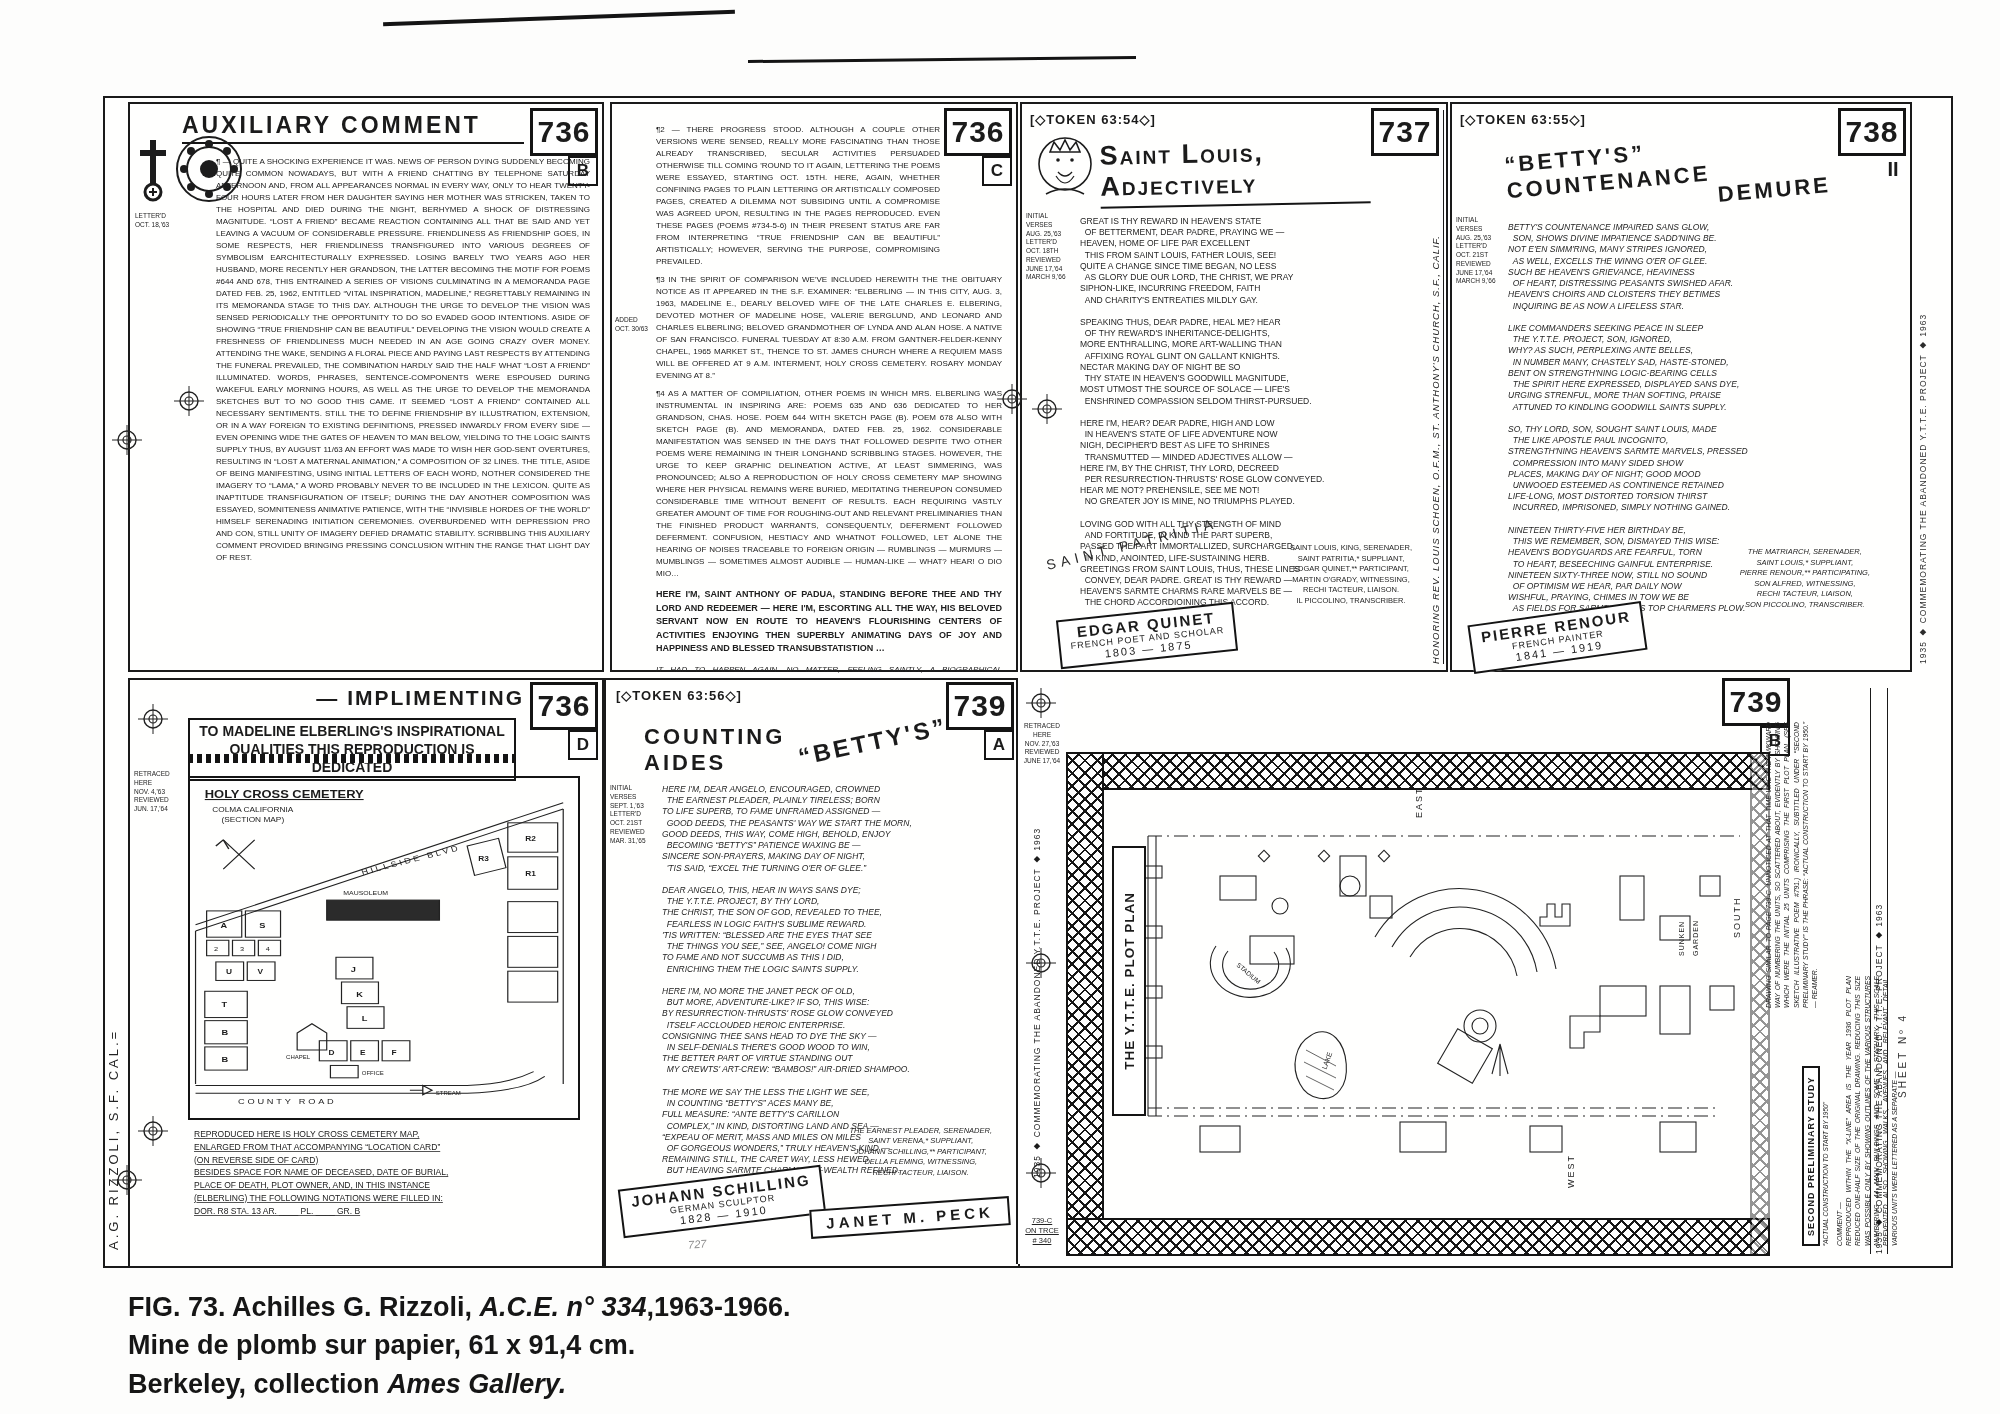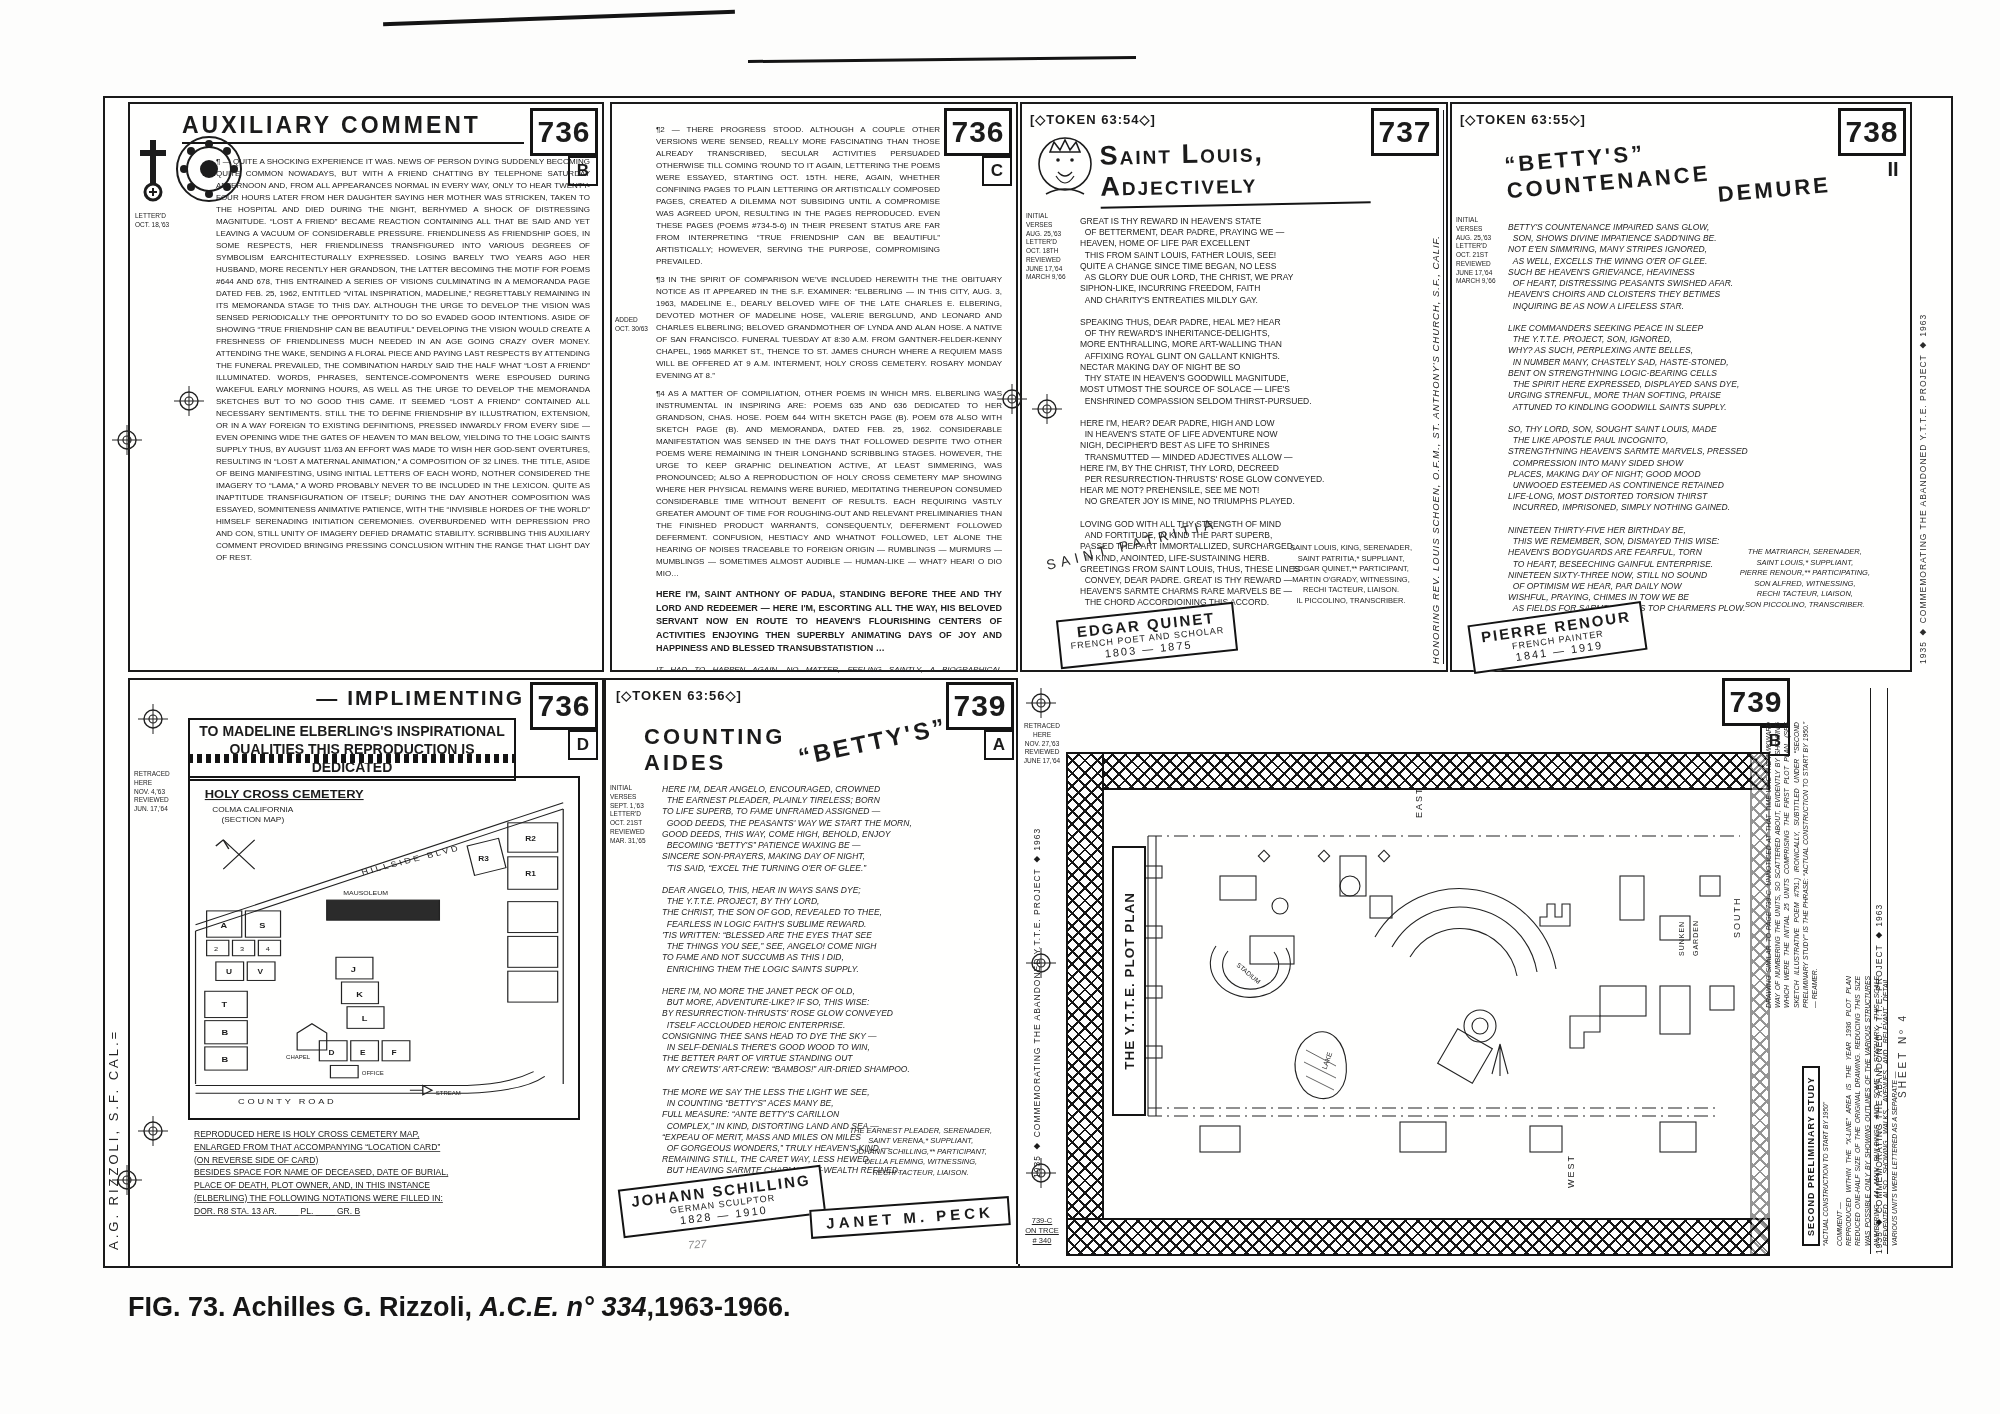--- a/index.html
+++ b/index.html
@@ -534,15 +534,19 @@
     <circle cx="15" cy="15" r="9" fill="none" stroke="#222" stroke-width="1.4"></circle>
       <circle cx="15" cy="15" r="4" fill="none" stroke="#222" stroke-width="1.2"></circle>
     <line x1="15" y1="0" x2="15" y2="30" stroke="#222" stroke-width="1"></line>
       <line x1="0" y1="15" x2="30" y2="15" stroke="#222" stroke-width="1"></line>
   </svg>
 
   <div class="abs caption" style="left:128px;top:1288px;font-weight:bold;">
     <div>
       <span>FIG. 73. Achilles G. Rizzoli, </span><i>A.C.E. n° 334</i><span>,1963-1966.</span>
     </div>
+    <div>Mine de plomb sur papier, 61 x 91,4 cm.</div>
+    <div>
+      <span>Berkeley, collection </span><i>Ames Gallery.</i>
+    </div>
   </div>
 
 </div>
 
 </body></html>

